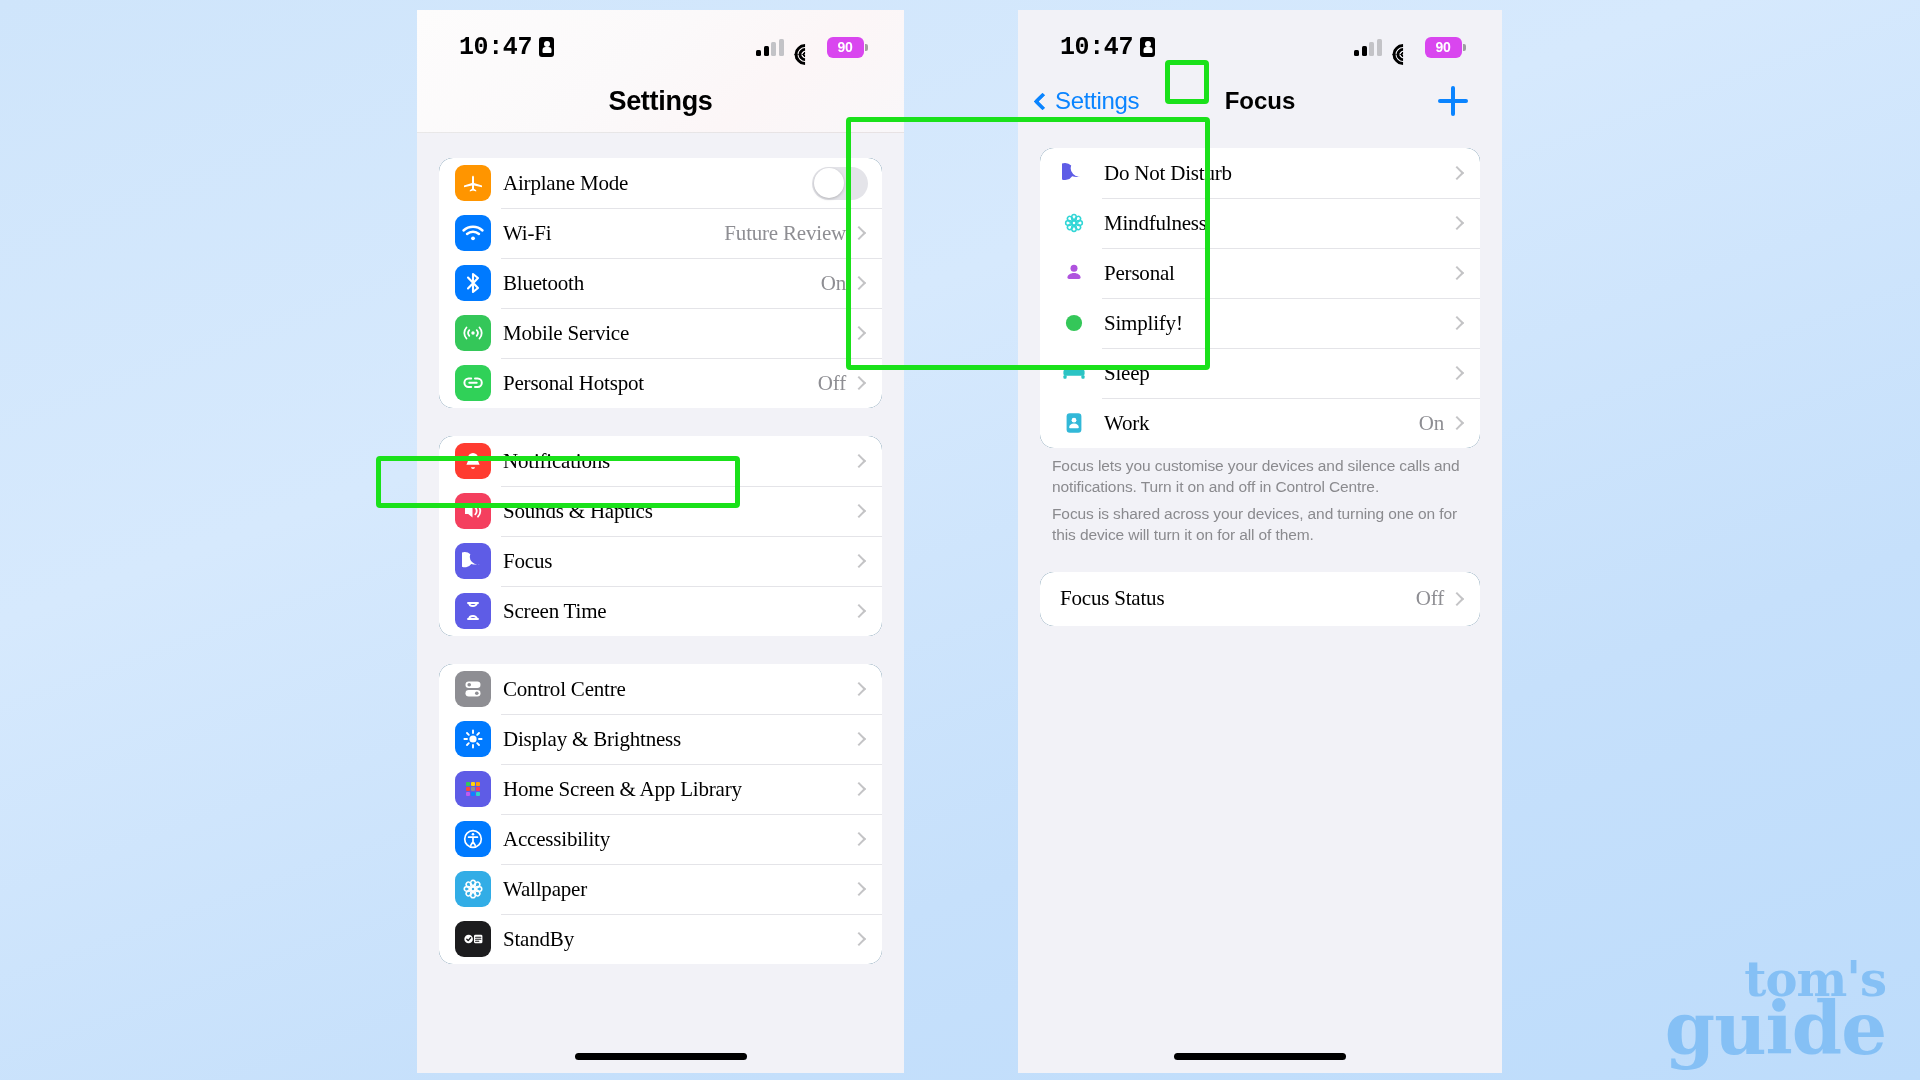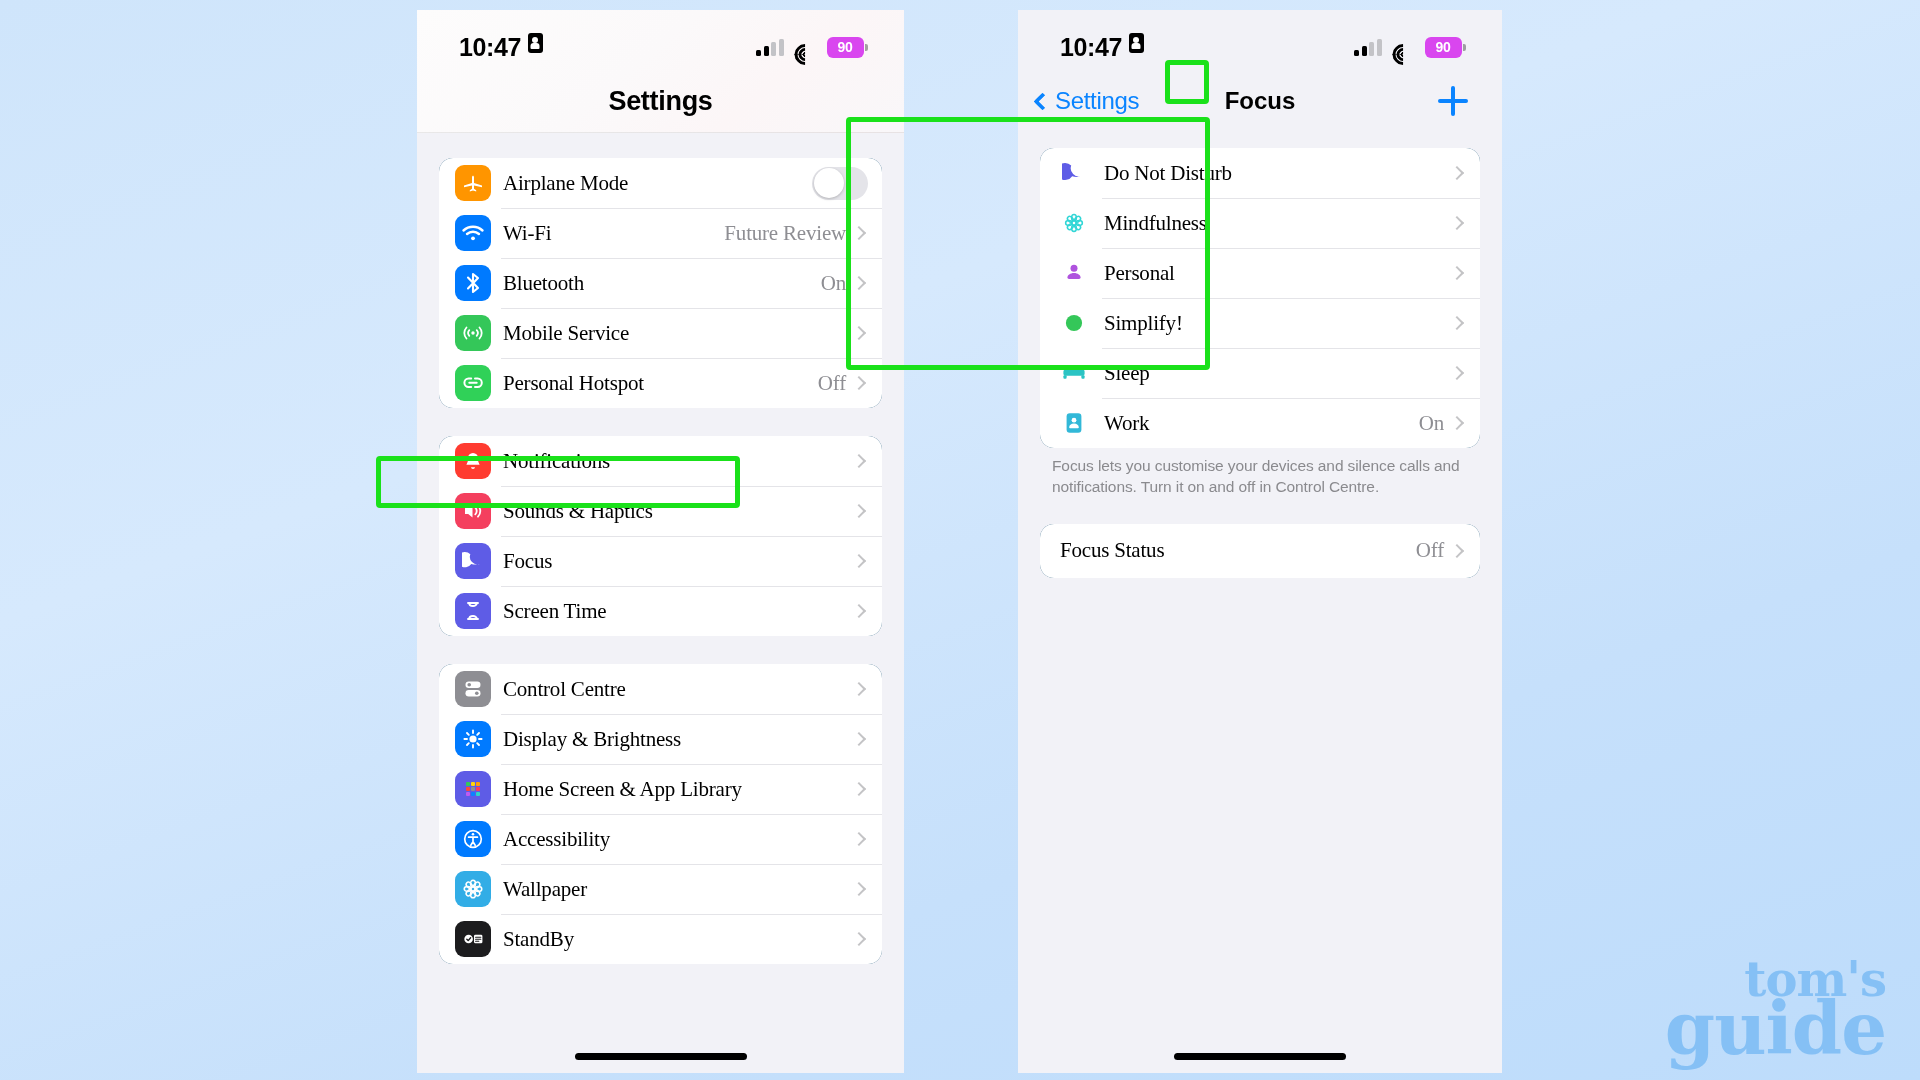--- a/index.html
+++ b/index.html
@@ -29,21 +29,21 @@
   
   .statusbar {
     height: 60px;
     display: flex;
     align-items: center;
     justify-content: space-between;
     padding: 14px 36px 0 42px;
     position: relative;
     z-index: 5;
   }
-  .sb-left { display: flex; gap: 7px; }
+  .sb-left { display: flex; align-items: center; gap: 7px; font-family: Liberation Mono, monospace; }
   .sb-time { font-size: 25px; font-weight: 700; color: #000; letter-spacing: -0.4px; }
   .sb-lock {
     width: 15px; height: 20px; border-radius: 3px; background: #000;
     position: relative;
   }
   .sb-lock::after{
     content:""; position:absolute; left:50%; top:4px; transform:translateX(-50%);
     width:6px; height:6px; border-radius:50%; background:#fff;
   }
   .sb-lock::before{
@@ -535,20 +535,21 @@
         </span>
         <span class="row-label">Work</span>
         <span class="row-value">On</span>
         <span class="chev"></span>
       </div>
     </div>
 
     <div class="footnote">Focus lets you customise your devices and silence calls and notifications. Turn it on and off in Control Centre.</div>
 
 
+    <div class="footnote">Focus is shared across your devices, and turning one on for this device will turn it on for all of them.</div>
 
     <div class="group">
       <div class="row noicon" style="padding-left:20px;min-height:54px">
         <span class="row-label">Focus Status</span>
         <span class="row-value">Off</span>
         <span class="chev"></span>
       </div>
     </div>
 
   </div>

